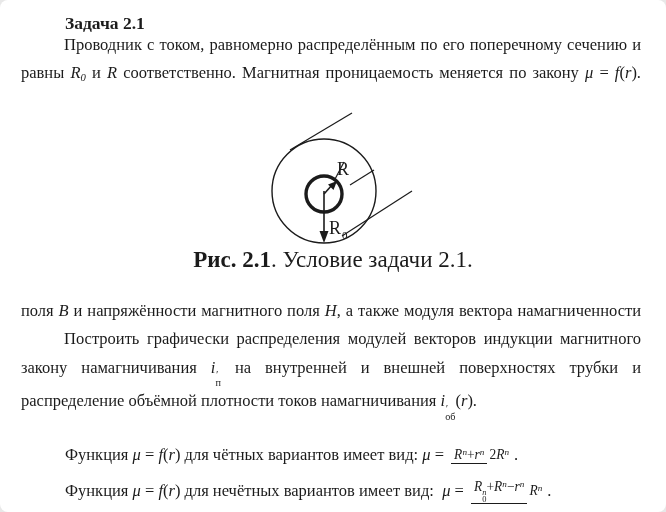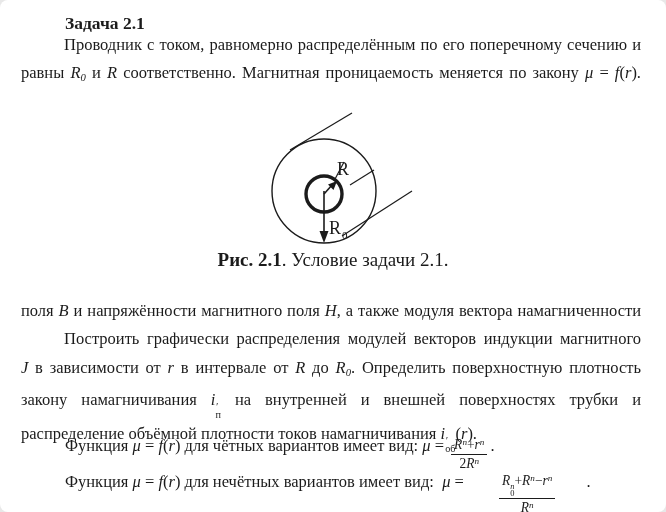--- a/index.html
+++ b/index.html
@@ -8,31 +8,31 @@
     color:#1b1b1b;font-family:"Liberation Serif","DejaVu Serif",serif;
     font-size:16.5px;overflow:hidden;border-radius:8px;
   }
   .abs{position:absolute;}
   .title{left:65px;top:9px;font-weight:700;font-size:17.5px;line-height:28px;}
   .para{width:620px;}
   .pline{line-height:28.45px;}
   .jl{text-align:justify;text-align-last:justify;}
   .ll{text-align:left;text-align-last:left;}
   .il{text-indent:43px;}
-  .caption{left:0;top:246px;width:666px;text-align:center;line-height:28px;font-size:19px;}
+  .caption{left:0;top:246px;width:666px;text-align:center;line-height:28px;font-size:23px;}
   .run-b{font-weight:700;}
   .run-i{font-style:italic;}
   .run-sub{font-size:0.65em;vertical-align:-0.25em;font-style:italic;}
   .run-sup{font-size:0.68em;vertical-align:0.45em;font-style:italic;}
   .run-stack{display:inline-flex;flex-direction:column;align-items:flex-start;
     vertical-align:-0.5em;line-height:0.8;font-size:0.62em;font-style:normal;}
   .run-stack .st{font-style:italic;}
-  .formula{display:flex;align-items:flex-start;height:38px;}
+  .formula{display:flex;align-items:center;height:38px;}
   .formula span{white-space:pre;}
-  .frac{display:inline-flex;flex-direction:column;align-items:center;
+  .frac{display:inline-flex;flex-direction:row;align-items:center;
     font-size:0.82em;line-height:1.3;margin:0 3px;}
   .frac .num{border-bottom:1.2px solid #1b1b1b;padding:0 3px;}
   .frac .den{padding:0 2px;}
   .fig{left:230px;top:111px;}
   .fig line,.fig circle{stroke:#1b1b1b;fill:none;}
   .fig polygon{fill:#1b1b1b;stroke:none;}
   .fig text{font-family:"Liberation Serif","DejaVu Serif",serif;font-size:18px;fill:#1b1b1b;}
   .fig .subtext{font-size:11px;}
 </style>
 </head>
@@ -61,41 +61,40 @@
     <text x="107" y="64">R</text>
     <text x="99" y="123">R</text>
     <text class="subtext" x="112" y="128">0</text>
   </svg>
 
   <div class="abs caption"><span class="run-b">Рис. 2.1</span><span class="run-n">. Условие задачи 2.1.</span></div>
 
   <div class="abs para" style="left:21px;top:297px;">
     <div class="pline jl"><span class="run-n">поля </span><span class="run-i">B</span><span class="run-n"> и напряжённости магнитного поля </span><span class="run-i">H</span><span class="run-n">, а также модуля вектора намагниченности</span></div>
     <div class="pline jl il"><span class="run-n">Построить графически распределения модулей векторов индукции магнитного</span></div>
-    <div class="pline jl"><span class="run-i">J</span><span class="run-n"> в зависимости от </span><span class="run-i">r</span><span class="run-n"> в интервале от </span><span class="run-i">R</span><span class="run-n"> до </span><span class="run-i">R</span><span class="run-sub">0</span><span class="run-n">. Определить поверхностную плотность</span></div>
     <div class="pline jl"><span class="run-n">закону намагничивания </span><span class="run-i">i</span><span class="run-stack">
           <span class="st">′</span>
           <span class="sb">п</span>
         </span><span class="run-n"> на внутренней и внешней поверхностях трубки и</span></div>
     <div class="pline ll"><span class="run-n">распределение объёмной плотности токов намагничивания </span><span class="run-i">i</span><span class="run-stack">
           <span class="st">′</span>
           <span class="sb">об</span>
         </span><span class="run-n">(</span><span class="run-i">r</span><span class="run-n">).</span></div>
   </div>
 
   <div class="abs formula" style="left:65px;top:436px;">
     <span><span class="run-n">Функция </span><span class="run-i">μ</span><span class="run-n"> = </span><span class="run-i">f</span><span class="run-n">(</span><span class="run-i">r</span><span class="run-n">) для чётных вариантов имеет вид: </span><span class="run-i">μ</span><span class="run-n"> = </span></span>
     <span class="frac">
       <span class="num"><span class="run-i">R</span><span class="run-sup">n</span><span class="run-n">+</span><span class="run-i">r</span><span class="run-sup">n</span></span>
       <span class="den"><span class="run-n">2</span><span class="run-i">R</span><span class="run-sup">n</span></span>
     </span>
     <span>.</span>
   </div>
 
-  <div class="abs formula" style="left:65px;top:472px;gap:28px;">
+  <div class="abs formula" style="left:65px;top:472px;">
     <span><span class="run-n">Функция </span><span class="run-i">μ</span><span class="run-n"> = </span><span class="run-i">f</span><span class="run-n">(</span><span class="run-i">r</span><span class="run-n">) для нечётных вариантов имеет вид:  </span><span class="run-i">μ</span><span class="run-n"> = </span></span>
     <span class="frac">
       <span class="num"><span class="run-i">R</span><span class="run-stack"><span class="st">n</span><span class="sb">0</span></span><span class="run-n">+</span><span class="run-i">R</span><span class="run-sup">n</span><span class="run-n">−</span><span class="run-i">r</span><span class="run-sup">n</span></span>
       <span class="den"><span class="run-i">R</span><span class="run-sup">n</span></span>
     </span>
     <span>.</span>
   </div>
 
 </div>
 

